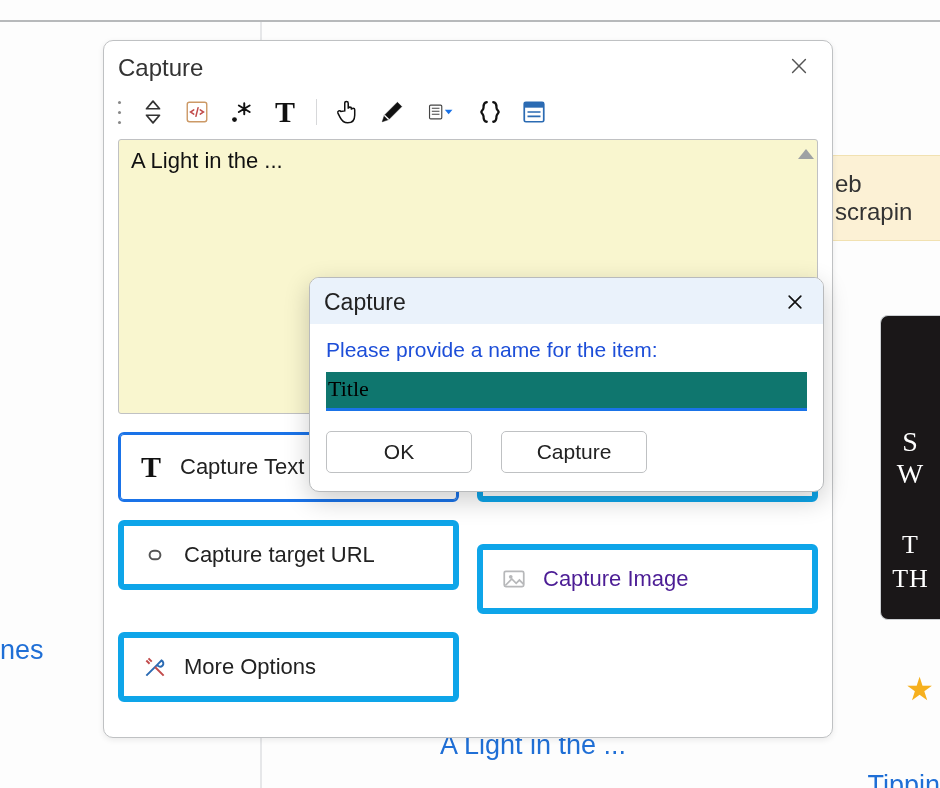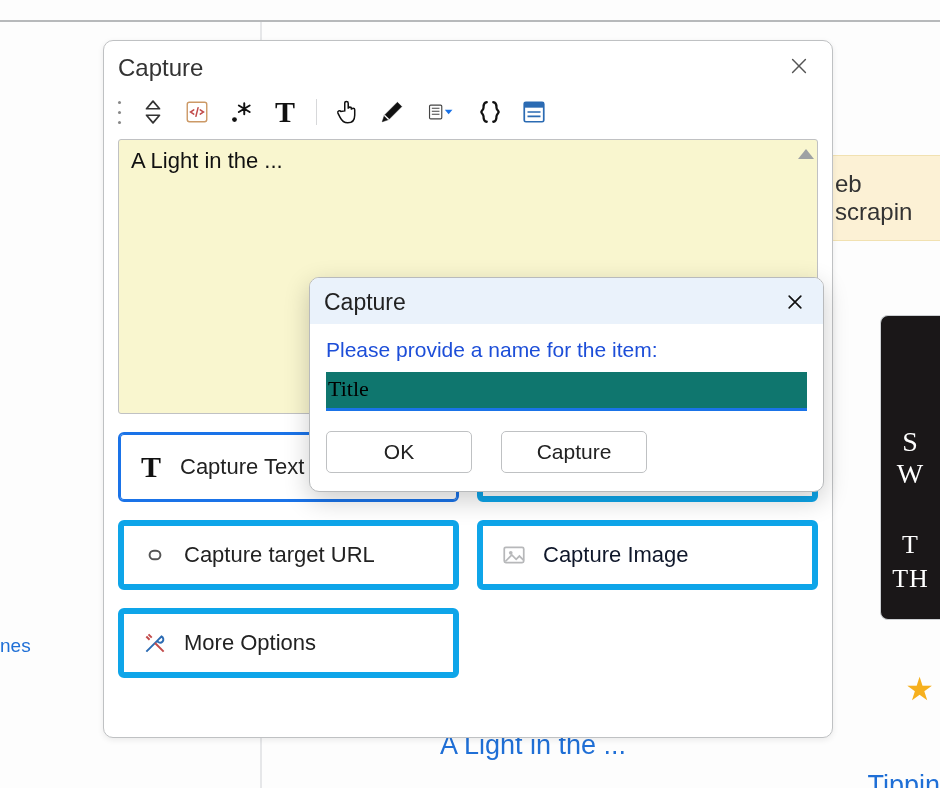--- a/index.html
+++ b/index.html
@@ -6,21 +6,21 @@
   html, body { width: 940px; height: 788px; overflow: hidden; font-family: "Segoe UI", Arial, sans-serif; background: #fdfdfd; }
   body { position: relative; }
 
   
   .bg-top-rule { position:absolute; left:0; right:0; top:20px; height:0; border-top:2px solid #b7b9bb; }
   .bg-divider  { position:absolute; left:260px; top:22px; bottom:0; width:0; border-left:2px solid #e6e7e9; }
   .bg-banner   { position:absolute; right:0; top:155px; width:110px; height:86px; background:#fcf1d5; border:1px solid #f1e1b1; border-right:none; border-radius:4px 0 0 4px; display:flex; align-items:center; padding-left:4px; font-size:24px; color:#333; }
   .bg-book     { position:absolute; right:0; top:315px; width:60px; height:305px; background:#1a1718; border:1px solid #cdd0d3; border-right:none; border-radius:8px 0 0 8px; display:flex; flex-direction:column; align-items:center; padding-top:110px; }
   .bg-book .sw { color:#fff; font-family: "Times New Roman", serif; font-size:28px; font-weight:300; letter-spacing:1px; }
   .bg-book .th { color:#fff; font-family: "Times New Roman", serif; font-size:26px; font-weight:300; letter-spacing:1px; margin-top:4px; }
-  .bg-nes      { position:absolute; left:0; top:635px; color:#1f6fd6; font-size:19px; }
+  .bg-nes      { position:absolute; left:0; top:635px; color:#1f6fd6; font-size:27px; }
   .bg-linktitle{ position:absolute; left:440px; top:730px; color:#1f6fd6; font-size:27px; }
   .bg-tipp     { position:absolute; right:0; top:770px; color:#1f6fd6; font-size:27px; }
   .bg-star     { position:absolute; right:6px; top:670px; color:#f6b01e; font-size:32px; }
 
   
   .popup { position:absolute; left:103px; top:40px; width:730px; height:698px; background:#fff; border:1px solid #bfc1c3; border-radius:10px; box-shadow:0 2px 6px rgba(0,0,0,.08); overflow:hidden; }
   .popup-titlebar { display:flex; align-items:center; justify-content:space-between; padding:10px 18px 6px 14px; }
   .popup-title { font-size:24px; color:#333; }
   .popup-close svg { width:22px; height:22px; }
   .popup-close { padding:4px; cursor:pointer; }
@@ -37,21 +37,21 @@
   
   .preview-wrap { position:relative; margin:6px 14px 0 14px; }
   .preview { height:275px; background:#f9f6cf; border:1px solid #c0c1c3; border-radius:3px; padding:8px 12px; font-size:22px; color:#111; }
   .scroll-hint { position:absolute; right:4px; top:10px; width:0; height:0; border-left:8px solid transparent; border-right:8px solid transparent; border-bottom:10px solid #9ea1a4; }
   .scroll-hint.dn { top:auto; bottom:10px; border-bottom:none; border-top:10px solid #9ea1a4; }
 
   
   .actions { display:grid; grid-template-columns:1fr 1fr; gap:18px; padding:18px 14px 14px 14px; }
   .act-btn { display:flex; align-items:center; gap:14px; height:70px; padding:0 16px; background:#fff; border:6px solid #0ea5e9; border-radius:6px; font-size:22px; color:#222; cursor:pointer; }
   .act-btn.selected { border:2px solid #1a73e8; box-shadow:0 0 0 1px #1a73e8 inset; }
-  .act-btn.disabled { color:#0f172a; }
+  .act-btn.disabled { color:#4c1d95;margin-top:24px; }
   .act-btn .ico { width:30px; height:30px; display:flex; align-items:center; justify-content:center; }
   .act-btn .ico svg { width:26px; height:26px; }
 
   
   .dialog { position:absolute; left:309px; top:277px; width:515px; background:#fff; border:1px solid #b8babc; border-radius:10px; box-shadow:0 8px 26px rgba(0,0,0,.2); overflow:hidden; }
   .dlg-titlebar { display:flex; align-items:center; justify-content:space-between; padding:10px 14px 8px 14px; background:#eaf2fb; }
   .dlg-title { font-size:23px; color:#222; }
   .dlg-close { padding:4px; cursor:pointer; display:flex; }
   .dlg-close svg { width:20px; height:20px; }
   .dlg-body { padding:14px 16px 6px 16px; }

